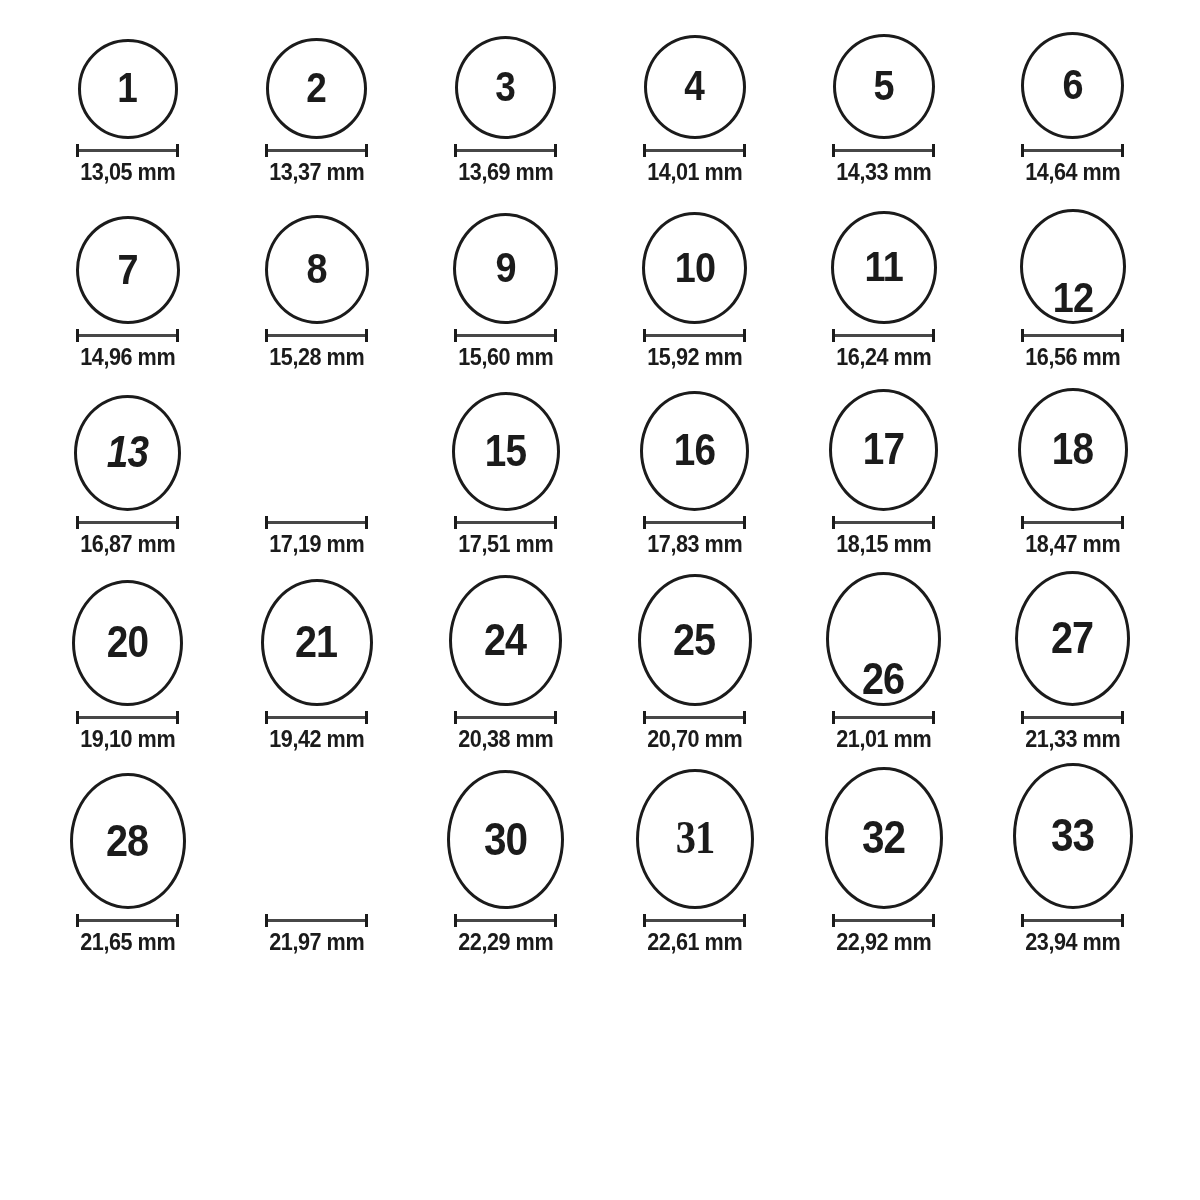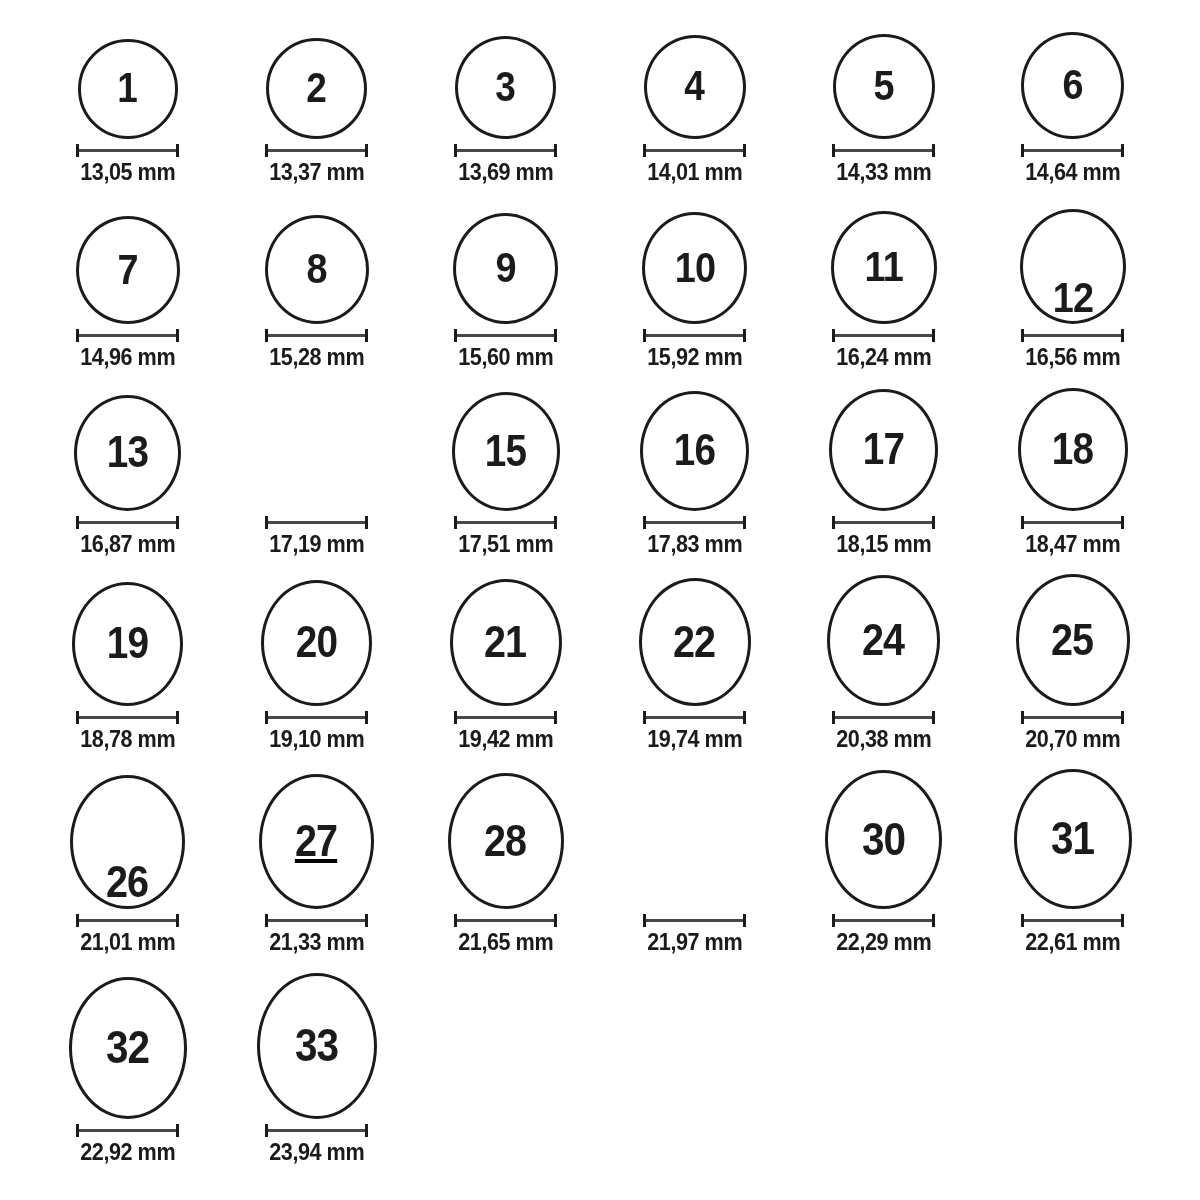--- a/index.html
+++ b/index.html
@@ -187,21 +187,21 @@
     <div class="circle" style="width: 106px; height: 115px; align-items: flex-end;">
       <span class="num" style="font-size: 43px;">12</span>
     </div>
     <div class="measure">
       <div class="bar"></div>
     </div>
     <div class="label">16,56 mm</div>
   </div>
 
   <div class="cell">
-    <div class="circle" style="width: 107px; height: 116px;">
+    <div class="circle" style="width: 107px; height: 116px; font-style: italic;">
       <span class="num" style="font-size: 44px;">13</span>
     </div>
     <div class="measure">
       <div class="bar"></div>
     </div>
     <div class="label">16,87 mm</div>
   </div>
 
   <div class="cell">
     <div class="measure">
@@ -243,29 +243,20 @@
   <div class="cell">
     <div class="circle" style="width: 110px; height: 123px;">
       <span class="num" style="font-size: 44px;">18</span>
     </div>
     <div class="measure">
       <div class="bar"></div>
     </div>
     <div class="label">18,47 mm</div>
   </div>
 
-  <div class="cell">
-    <div class="circle" style="width: 111px; height: 124px;">
-      <span class="num" style="font-size: 44px;">19</span>
-    </div>
-    <div class="measure">
-      <div class="bar"></div>
-    </div>
-    <div class="label">18,78 mm</div>
-  </div>
 
   <div class="cell">
     <div class="circle" style="width: 111px; height: 126px; text-align: center;">
       <span class="num" style="font-size: 44px;">20</span>
     </div>
     <div class="measure">
       <div class="bar"></div>
     </div>
     <div class="label">19,10 mm</div>
   </div>
@@ -273,29 +264,20 @@
   <div class="cell">
     <div class="circle" style="width: 112px; height: 127px;">
       <span class="num" style="font-size: 45px;">21</span>
     </div>
     <div class="measure">
       <div class="bar"></div>
     </div>
     <div class="label">19,42 mm</div>
   </div>
 
-  <div class="cell">
-    <div class="circle" style="width: 112px; height: 128px;">
-      <span class="num" style="font-size: 45px;">22</span>
-    </div>
-    <div class="measure">
-      <div class="bar"></div>
-    </div>
-    <div class="label">19,74 mm</div>
-  </div>
 
 
   <div class="cell">
     <div class="circle" style="width: 113px; height: 131px;">
       <span class="num" style="font-size: 45px;">24</span>
     </div>
     <div class="measure">
       <div class="bar"></div>
     </div>
     <div class="label">20,38 mm</div>
@@ -315,21 +297,21 @@
     <div class="circle" style="width: 115px; height: 134px; align-items: flex-end;">
       <span class="num" style="font-size: 45px;">26</span>
     </div>
     <div class="measure">
       <div class="bar"></div>
     </div>
     <div class="label">21,01 mm</div>
   </div>
 
   <div class="cell">
-    <div class="circle" style="width: 115px; height: 135px; text-decoration: underline;">
+    <div class="circle" style="width: 115px; height: 135px;">
       <span class="num" style="font-size: 45px;">27</span>
     </div>
     <div class="measure">
       <div class="bar"></div>
     </div>
     <div class="label">21,33 mm</div>
   </div>
 
   <div class="cell">
     <div class="circle" style="width: 116px; height: 136px;">
@@ -352,21 +334,21 @@
     <div class="circle" style="width: 117px; height: 139px;">
       <span class="num" style="font-size: 46px;">30</span>
     </div>
     <div class="measure">
       <div class="bar"></div>
     </div>
     <div class="label">22,29 mm</div>
   </div>
 
   <div class="cell">
-    <div class="circle" style="width: 118px; height: 140px;">
+    <div class="circle" style="width: 118px; height: 140px; font-family: Liberation Serif, serif;">
       <span class="num" style="font-size: 46px;">31</span>
     </div>
     <div class="measure">
       <div class="bar"></div>
     </div>
     <div class="label">22,61 mm</div>
   </div>
 
   <div class="cell">
     <div class="circle" style="width: 118px; height: 142px;">

